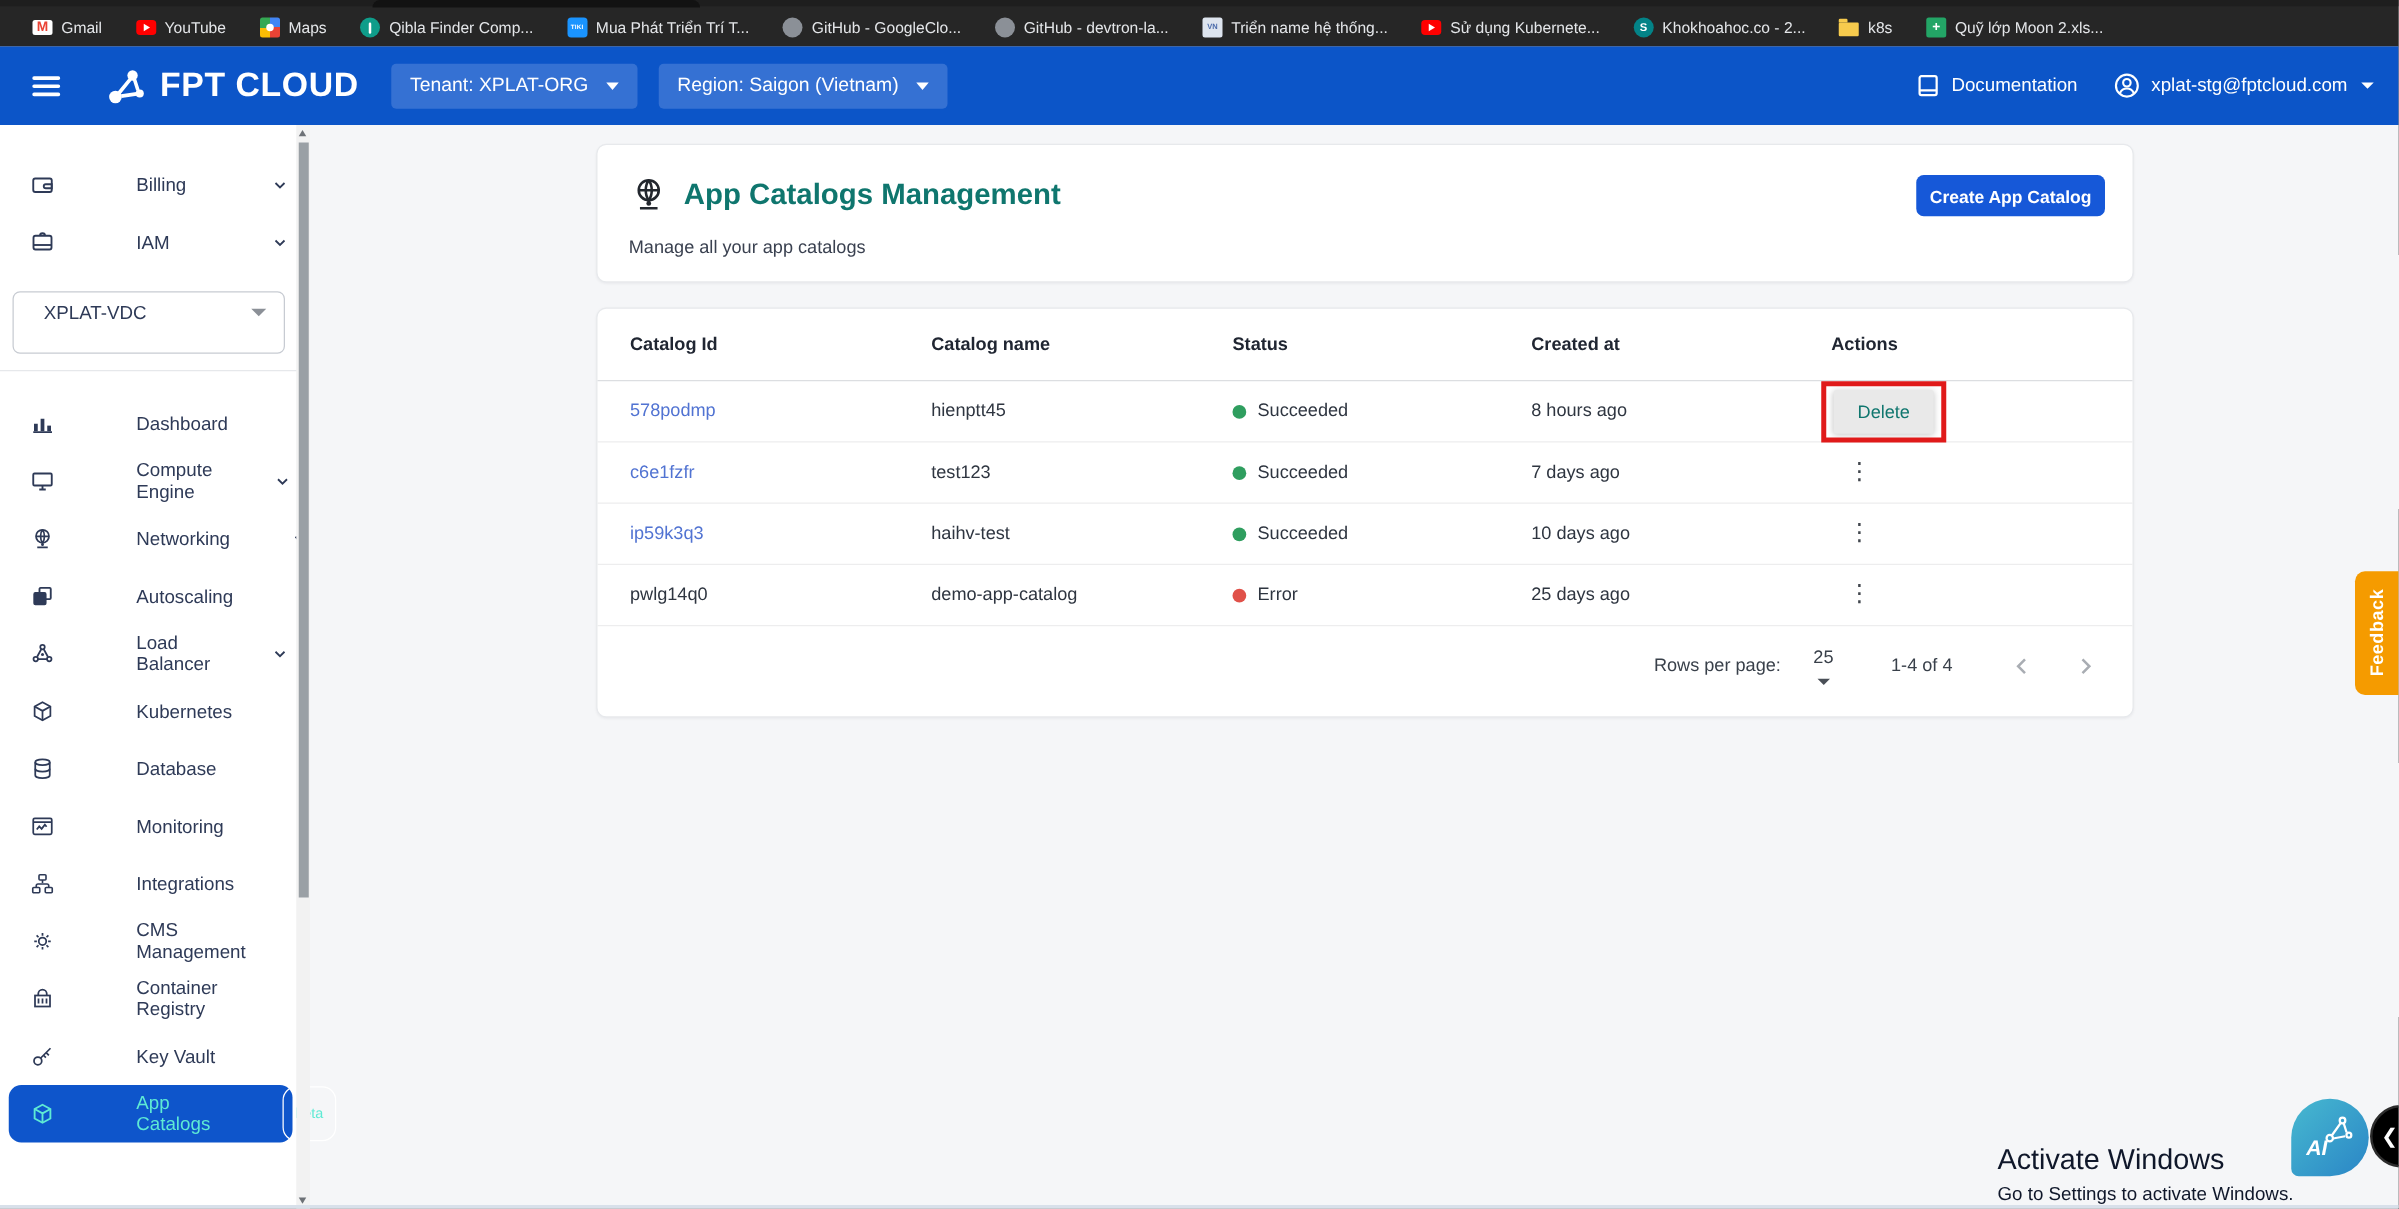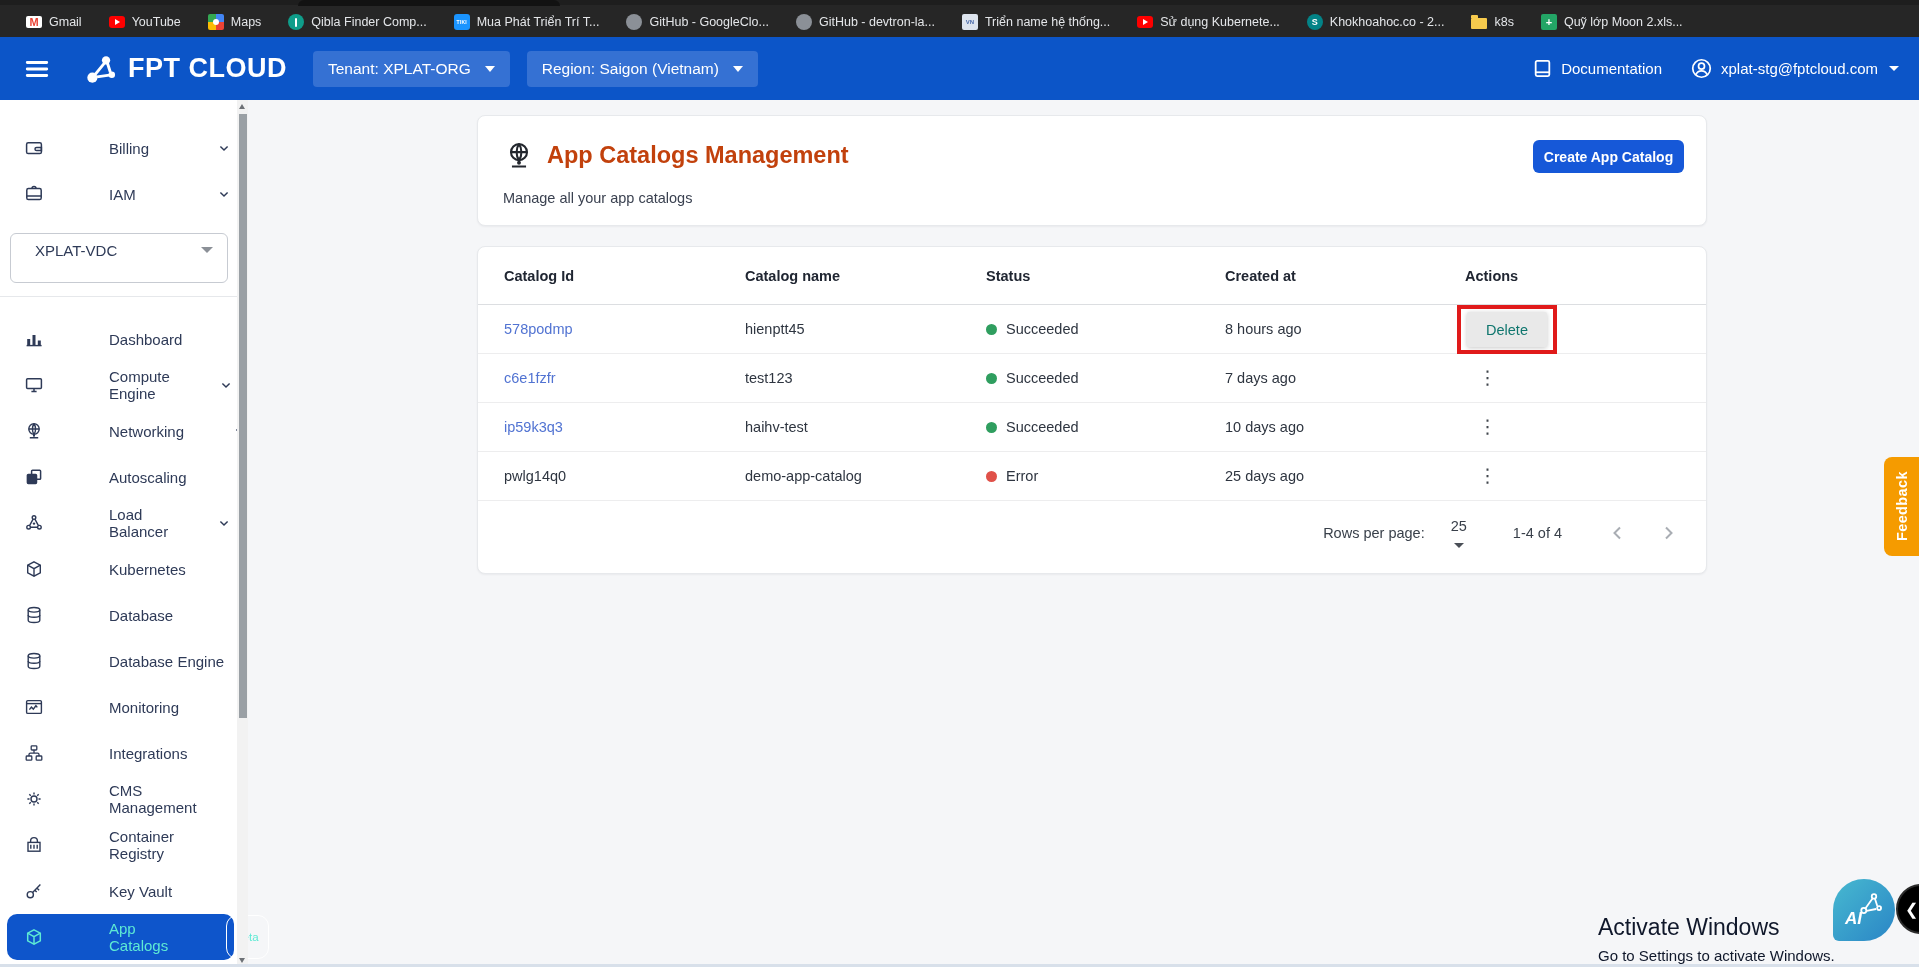--- a/index.html
+++ b/index.html
@@ -80,21 +80,21 @@
   .sb-arrow-down { bottom:4px; border-top:5px solid #6d7176; }
 
   
   .main { position:absolute; top:100px; left:248px; right:0; bottom:0; background:#f5f6f8; }
   .card { position:absolute; left:229px; width:1230px; background:#fff; border:1px solid #e7e9ec; border-radius:8px; box-shadow:0 1px 2px rgba(16,24,40,.05); }
   .card.title-card { top:15px; height:111px; }
   .card.table-card { top:146px; height:328px; }
 
   .page-globe { position:absolute; left:25px; top:24px; width:32px; height:32px; color:#23272e; }
   .page-globe svg { width:32px; height:32px; }
-  .page-title { position:absolute; left:69px; top:26px; font-size:23.5px; font-weight:bold; color:#c2410c; }
+  .page-title { position:absolute; left:69px; top:26px; font-size:23.5px; font-weight:bold; color:#0f766e; }
   .page-subtitle { position:absolute; left:25px; top:74px; font-size:14.5px; color:#3a4150; }
   .create-btn {
     position:absolute; left:1055px; top:24px; width:151px; height:33px; background:#1658d8; color:#fff;
     border:none; border-radius:6px; font-size:14px; font-weight:bold; font-family:inherit; cursor:pointer;
   }
 
   
   .thead { position:relative; height:58px; border-bottom:1px solid #dcdee1; }
   .th { position:absolute; top:50%; transform:translateY(-50%); font-size:14.5px; font-weight:bold; color:#202632; }
   .trow { position:relative; height:49px; border-bottom:1px solid #ededee; }
@@ -359,30 +359,20 @@
               <ellipse cx="10" cy="4.8" rx="5.8" ry="2.3"></ellipse>
               <path d="M4.2 4.8v10.4c0 1.3 2.6 2.3 5.8 2.3s5.8-1 5.8-2.3V4.8"></path>
               <path d="M4.2 10c0 1.3 2.6 2.3 5.8 2.3s5.8-1 5.8-2.3"></path>
             </svg>
         </span>
         <span>Database</span>
       </div>
       <div class="sd-item">
         <span class="sd-ico">
           <svg viewBox="0 0 20 20" fill="none" stroke="currentColor" stroke-width="1.4">
-              <ellipse cx="10" cy="4.8" rx="5.8" ry="2.3"></ellipse>
-              <path d="M4.2 4.8v10.4c0 1.3 2.6 2.3 5.8 2.3s5.8-1 5.8-2.3V4.8"></path>
-              <path d="M4.2 10c0 1.3 2.6 2.3 5.8 2.3s5.8-1 5.8-2.3"></path>
-            </svg>
-        </span>
-        <span>Database Engine</span>
-      </div>
-      <div class="sd-item">
-        <span class="sd-ico">
-          <svg viewBox="0 0 20 20" fill="none" stroke="currentColor" stroke-width="1.4">
               <rect x="2.6" y="3.6" width="14.8" height="12.8" rx="1.2"></rect>
               <path d="M2.6 6.6h14.8"></path>
               <path d="M5.4 12.6l2-2.5 1.9 2 2.6-3.4 1.4 1.7"></path>
             </svg>
         </span>
         <span>Monitoring</span>
       </div>
       <div class="sd-item">
         <span class="sd-ico">
           <svg viewBox="0 0 20 20" fill="none" stroke="currentColor" stroke-width="1.3">

